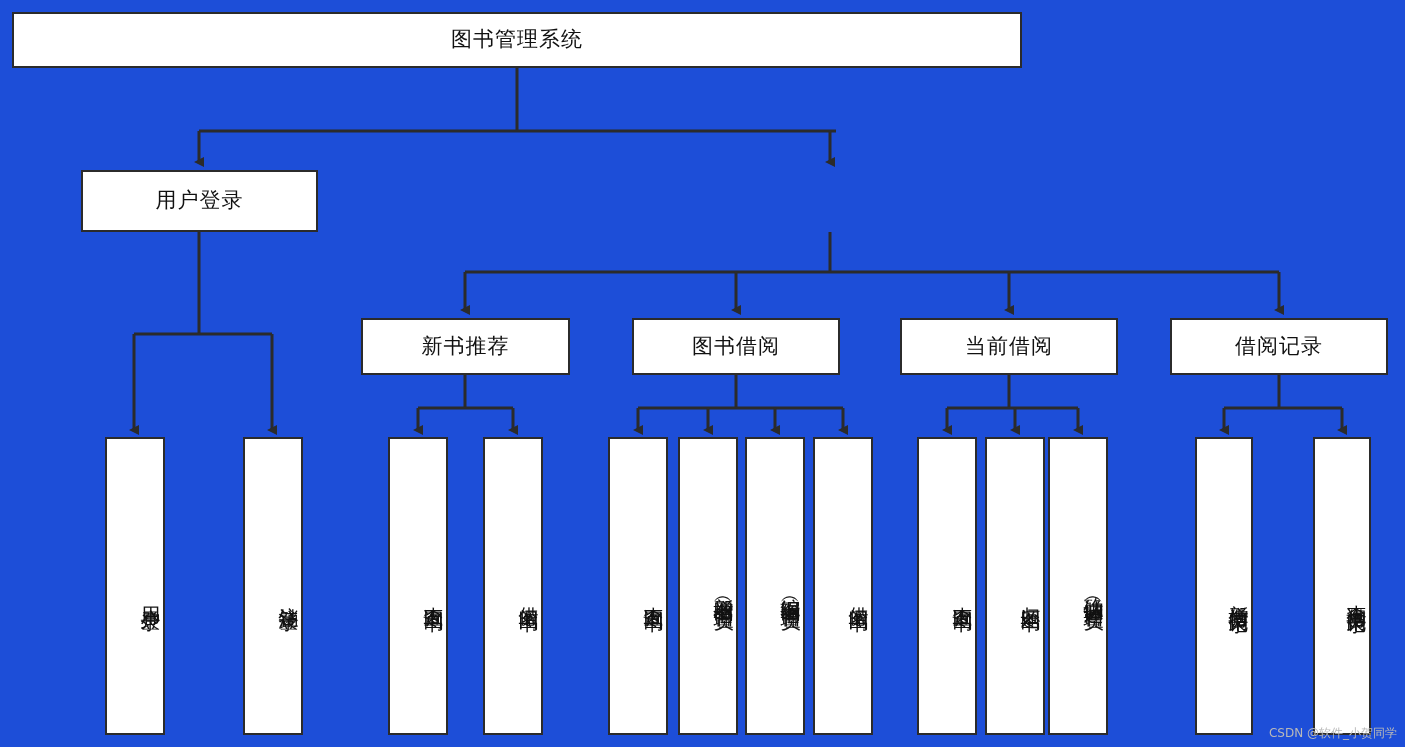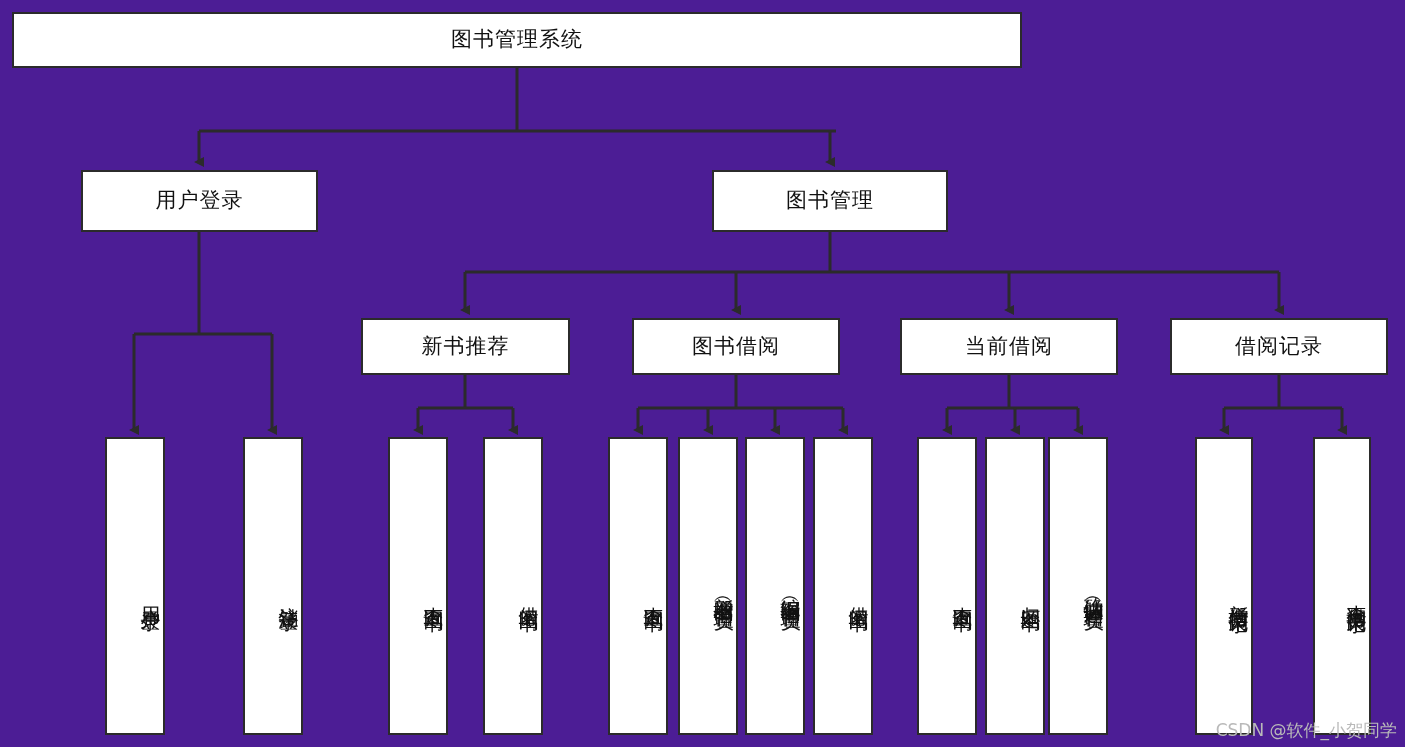--- a/index.html
+++ b/index.html
@@ -4,21 +4,21 @@
 <style>
   html, body {
     margin: 0;
     padding: 0;
     background: #ffffff;
   }
   #canvas {
     position: relative;
     width: 1405px;
     height: 747px;
-    background: #4c1d95;
+    background: #1d4ed8;
     font-family: "DejaVu Sans", "Liberation Sans", sans-serif;
     overflow: hidden;
   }
   #edges {
     position: absolute;
     left: 0;
     top: 0;
     width: 1405px;
     height: 747px;
   }
@@ -47,21 +47,21 @@
     justify-content: center;
     line-height: 1.25;
   }
   .node.vert.tall-pad {
     padding-top: 10px;
   }
   #watermark {
     position: absolute;
     right: 8px;
     bottom: 5px;
-    font-size: 17px;
+    font-size: 12px;
     color: #b9b9b9;
     font-family: "DejaVu Sans", "Liberation Sans", sans-serif;
     white-space: nowrap;
     pointer-events: none;
   }
 </style>
 </head>
 <body>
 
 <div id="canvas">
@@ -116,23 +116,20 @@
     </g>
   </svg>
 
   <div class="node horiz" style="left:12px; top:12px; width:1010px; height:56px;">
     <span>图书管理系统</span>
   </div>
 
   <div class="node horiz" style="left:81px; top:170px; width:237px; height:62px;">
     <span>用户登录</span>
   </div>
-  <div class="node horiz" style="left:712px; top:170px; width:236px; height:62px;">
-    <span>图书管理</span>
-  </div>
 
   <div class="node horiz" style="left:632px; top:318px; width:208px; height:57px;">
     <span>图书借阅</span>
   </div>
   <div class="node horiz" style="left:361px; top:318px; width:209px; height:57px;">
     <span>新书推荐</span>
   </div>
   <div class="node horiz" style="left:900px; top:318px; width:218px; height:57px;justify-content:center;">
     <span>当前借阅</span>
   </div>

